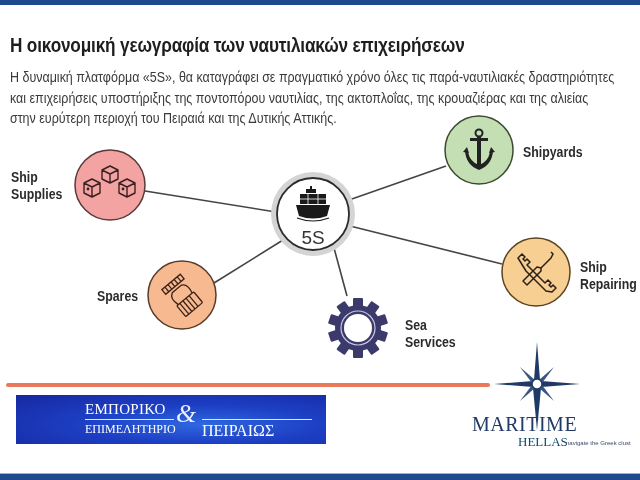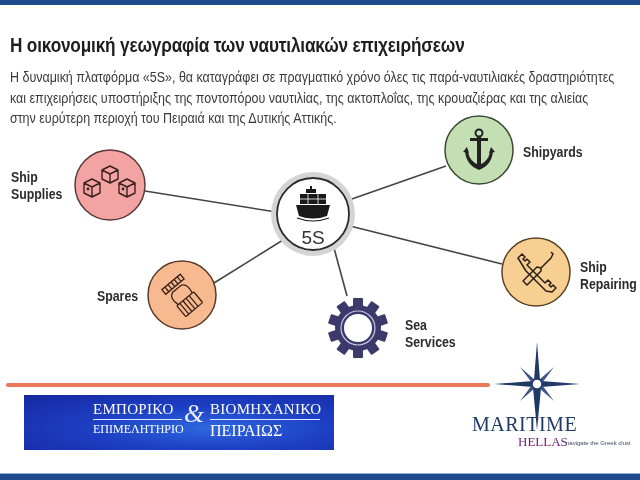--- a/index.html
+++ b/index.html
@@ -6,26 +6,26 @@
   html, body { width: 640px; height: 480px; overflow: hidden; background: #ffffff; }
   body { position: relative; font-family: "Liberation Sans", sans-serif; }
   .topbar { position: absolute; left: 0; top: 0; width: 640px; height: 5px; background: #1f4b8e; }
   .bottombar { position: absolute; left: 0; top: 473px; width: 640px; height: 7px; background: #1f4b8e; border-top: 1px solid #8fb3dc; }
   .title { position: absolute; left: 10px; top: 34px; font-size: 20px; font-weight: bold; color: #1e1e1e; letter-spacing: -0.2px; white-space: nowrap; transform: scaleX(0.86); transform-origin: left top; }
   .desc { position: absolute; left: 10px; top: 67px; width: 720px; font-size: 14.5px; line-height: 20.5px; color: #3a3a3a; transform: scaleX(0.86); transform-origin: left top; }
   .desc span { display: block; white-space: nowrap; }
   svg.diagram { position: absolute; left: 0; top: 0; }
   .node-label { position: absolute; font-size: 14px; font-weight: bold; color: #2b2b2b; line-height: 17px; transform: scaleX(0.88); transform-origin: left top; white-space: nowrap; }
   .divider { position: absolute; left: 6px; top: 383px; width: 484px; height: 4px; background: #e9795a; border-radius: 2px; }
-  .chamber { position: absolute; left: 24px; top: 395px; width: 310px; height: 55px;
+  .chamber { position: absolute; left: 16px; top: 395px; width: 310px; height: 49px;
     background: radial-gradient(ellipse at 60% 60%, #2f68e0 0%, #1d3fc4 45%, #1628a0 100%); }
   .ch-text { position: absolute; font-family: "Liberation Serif", serif; color: #ffffff; white-space: nowrap; }
   .ch-line { position: absolute; height: 1px; background: #dfe6ff; }
   .mh-title { position: absolute; left: 472px; top: 413px; font-family: "Liberation Serif", serif; font-size: 20px; color: #1f3a66; letter-spacing: 0.5px; }
-  .mh-sub { position: absolute; left: 518px; top: 434px; font-family: "Liberation Serif", serif; font-size: 13px; color: #701a75; }
+  .mh-sub { position: absolute; left: 518px; top: 434px; font-family: "Liberation Serif", serif; font-size: 13px; color: #0c4a6e; }
   .mh-tag { position: absolute; left: 566px; top: 440px; font-size: 6px; color: #3c4a66; white-space: nowrap; }
 </style>
 </head>
 <body>
 
 <div class="topbar"></div>
 
 <div class="title">Η οικονομική γεωγραφία των ναυτιλιακών επιχειρήσεων</div>
 <div class="desc">
   <span>Η δυναμική πλατφόρμα «5S», θα καταγράφει σε πραγματικό χρόνο όλες τις παρά-ναυτιλιακές δραστηριότητες</span>
@@ -169,21 +169,20 @@
   <div>Services</div>
 </div>
 
 <div class="divider"></div>
 
 <div class="chamber">
   <div class="ch-text" style="left:69px; top:6px; font-size:15px; letter-spacing:0.3px;">ΕΜΠΟΡΙΚΟ</div>
   <div class="ch-line" style="left:69px; top:24px; width:89px;"></div>
   <div class="ch-text" style="left:69px; top:27px; font-size:12px;">ΕΠΙΜΕΛΗΤΗΡΙΟ</div>
   <div class="ch-text" style="left:160px; top:4px; font-size:26px; font-style:italic; opacity:0.9;">&amp;</div>
-  <div class="ch-text" style="left:186px; top:6px; font-size:15px; letter-spacing:0.3px;">ΒΙΟΜΗΧΑΝΙΚΟ</div>
   <div class="ch-line" style="left:186px; top:24px; width:110px;"></div>
   <div class="ch-text" style="left:186px; top:27px; font-size:16px;">ΠΕΙΡΑΙΩΣ</div>
 </div>
 
 <div class="mh-title">MARITIME</div>
 <div class="mh-sub">HELLAS</div>
 <div class="mh-tag">navigate the Greek clust</div>
 
 <div class="bottombar"></div>
 

